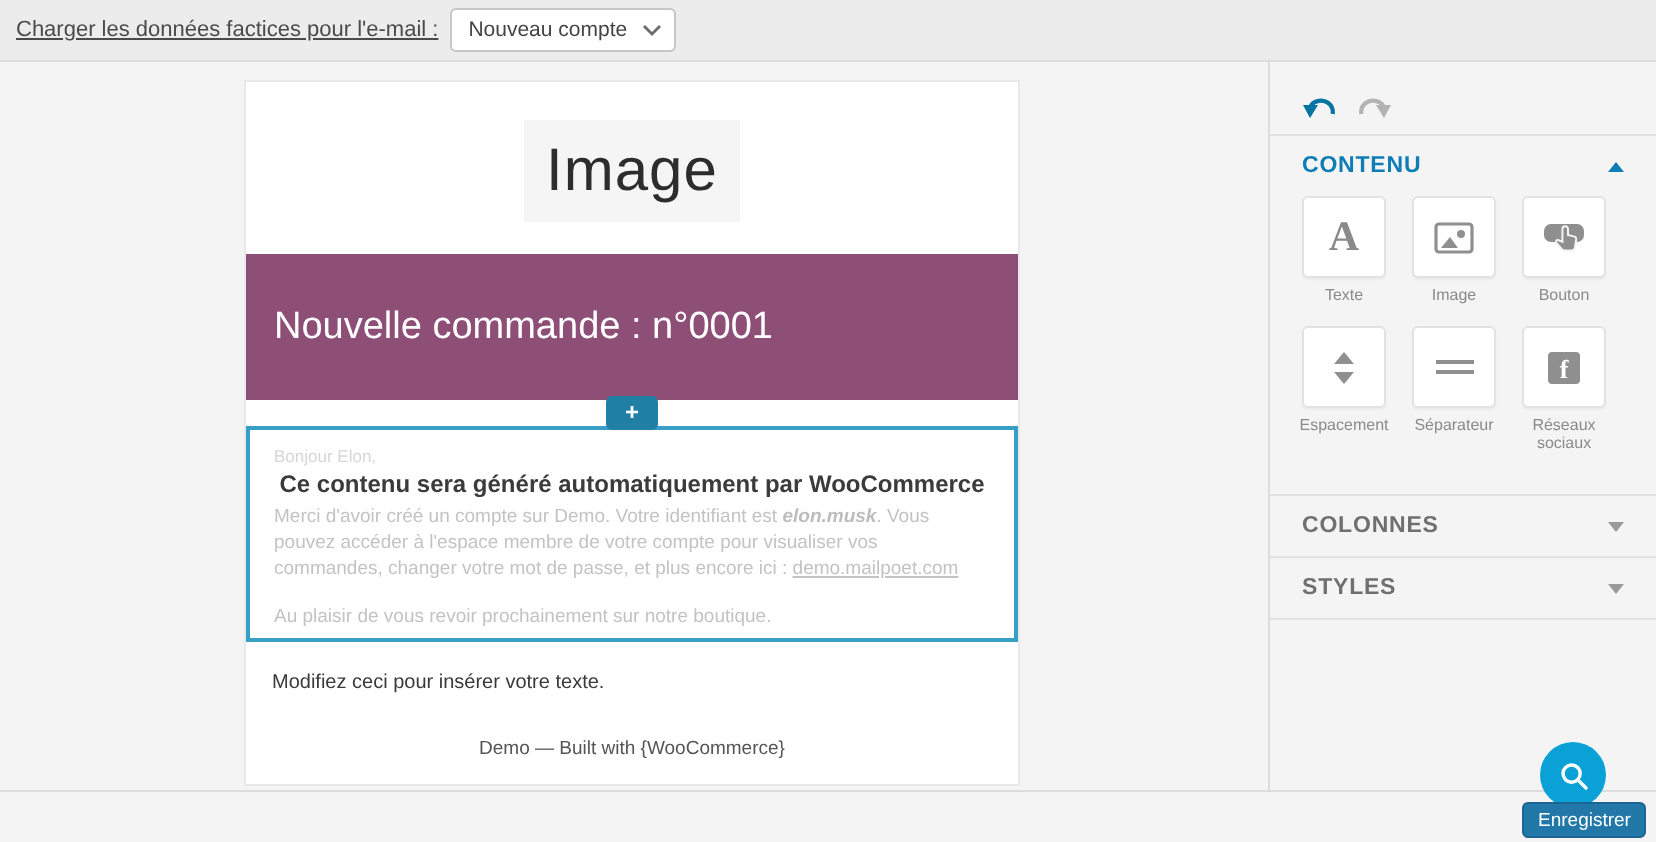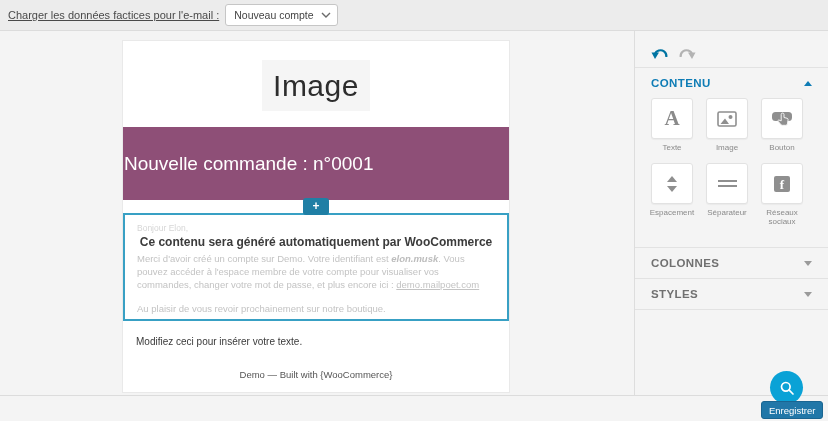--- a/index.html
+++ b/index.html
@@ -17,21 +17,21 @@
             padding:0 20px 0 8px; appearance:none; -webkit-appearance:none; }
   .select-chevron { position:absolute; right:7px; top:8px; pointer-events:none; }
 
   
   .canvas { position:absolute; left:122px; top:40px; width:388px; height:353px; background:#fff;
             border:1px solid #e9e9e9; }
   .logo-block { position:absolute; left:50%; top:19px; transform:translateX(-50%); width:108px; height:51px;
             background:#f5f5f5; display:flex; align-items:center; justify-content:center; }
   .logo-text { font-size:30px; color:#2d2d2d; letter-spacing:.5px; }
   .banner { position:absolute; left:0; top:86px; width:100%; height:73px; background:#8e4f77;
-            display:flex; align-items:center; padding-left:1px; }
+            display:flex; align-items:center; padding-left:14px; }
   .banner-text { color:#fff; font-size:19px; }
   .plus-btn { position:absolute; left:50%; top:157px; transform:translateX(-50%); width:26px; height:17px;
             background:#1f7fa5; border:none; border-radius:3px; color:#fff; font-size:12px; font-weight:bold;
             line-height:15px; text-align:center; z-index:3; cursor:pointer; }
   .text-block { position:absolute; left:0; top:172px; width:100%; height:108px; background:#fff;
             border:2px solid #38a0c4; padding:8px 12px; overflow:hidden; }
   .greeting { font-size:8.5px; color:#d6d6d6; line-height:11px; }
   .headline { text-align:center; font-size:12px; font-weight:bold; color:#3b3b3b; margin:1px 0 3px; }
   .body-para { font-size:9.5px; color:#c3c3c3; line-height:13px; }
   .body-para b { color:#bdbdbd;font-style:italic; }

